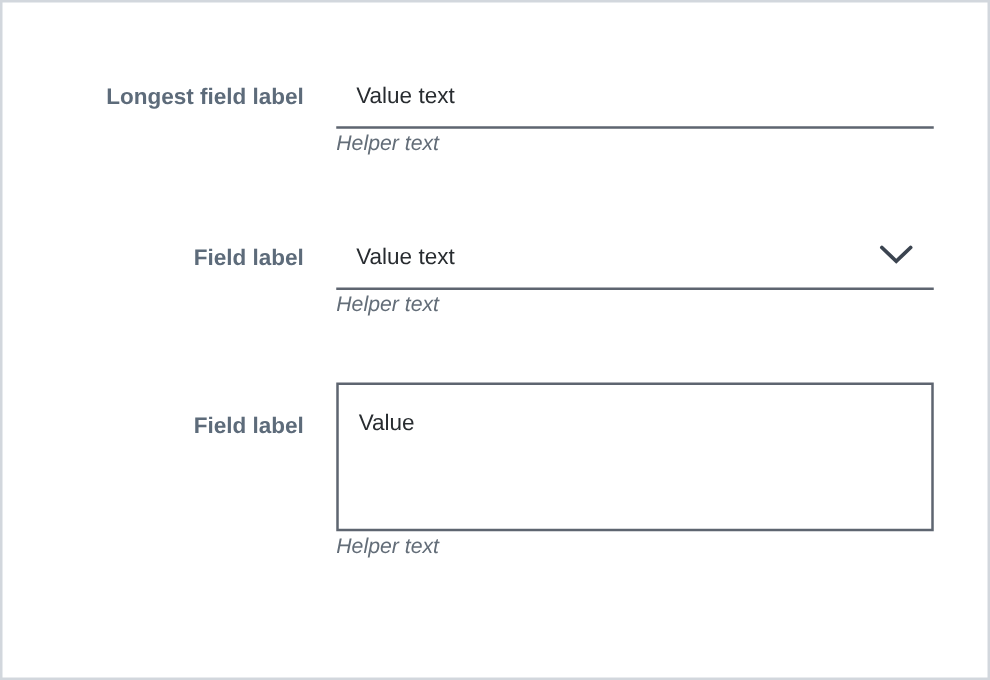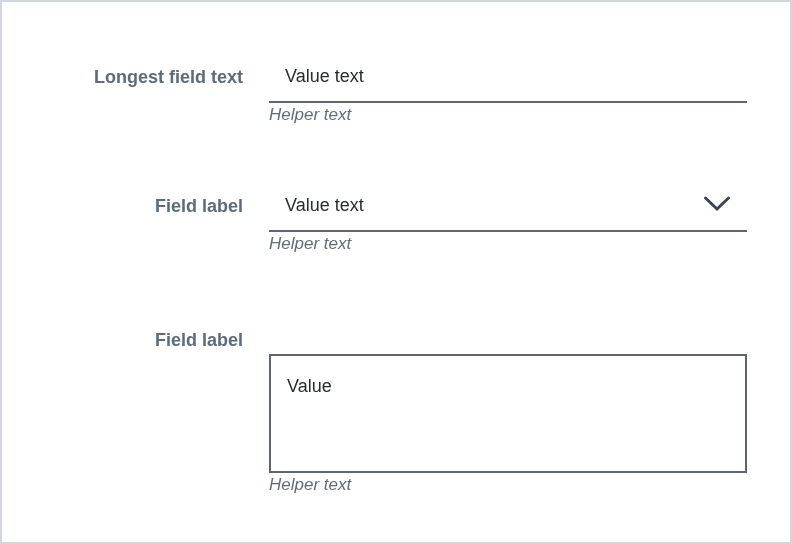--- a/index.html
+++ b/index.html
@@ -69,38 +69,37 @@
     font-size: 18px;
     line-height: 24px;
     color: #282c30;
     background: #ffffff;
     border: 2px solid #5e6570;
     border-radius: 0;
     padding: 18px 16px 0 16px;
     resize: none;
     outline: none;
     overflow: hidden;
-    margin-top: 48px;
   }
   .helper {
     margin-top: 0;
     font-size: 17px;
     font-style: italic;
     color: #636d78;
     line-height: 24px;
   }
 </style>
 </head>
 <body>
 
 <div class="card">
   <div class="form">
 
     <div class="row row-1">
-      <div class="label-col">Longest field text</div>
+      <div class="label-col">Longest field label</div>
       <div class="control-col">
         <input class="text-input" type="text" value="Value text" style="">
         <div class="helper">Helper text</div>
       </div>
     </div>
 
     <div class="row row-2">
       <div class="label-col">Field label</div>
       <div class="control-col">
         <div class="select-input" role="combobox">Value text</div>

